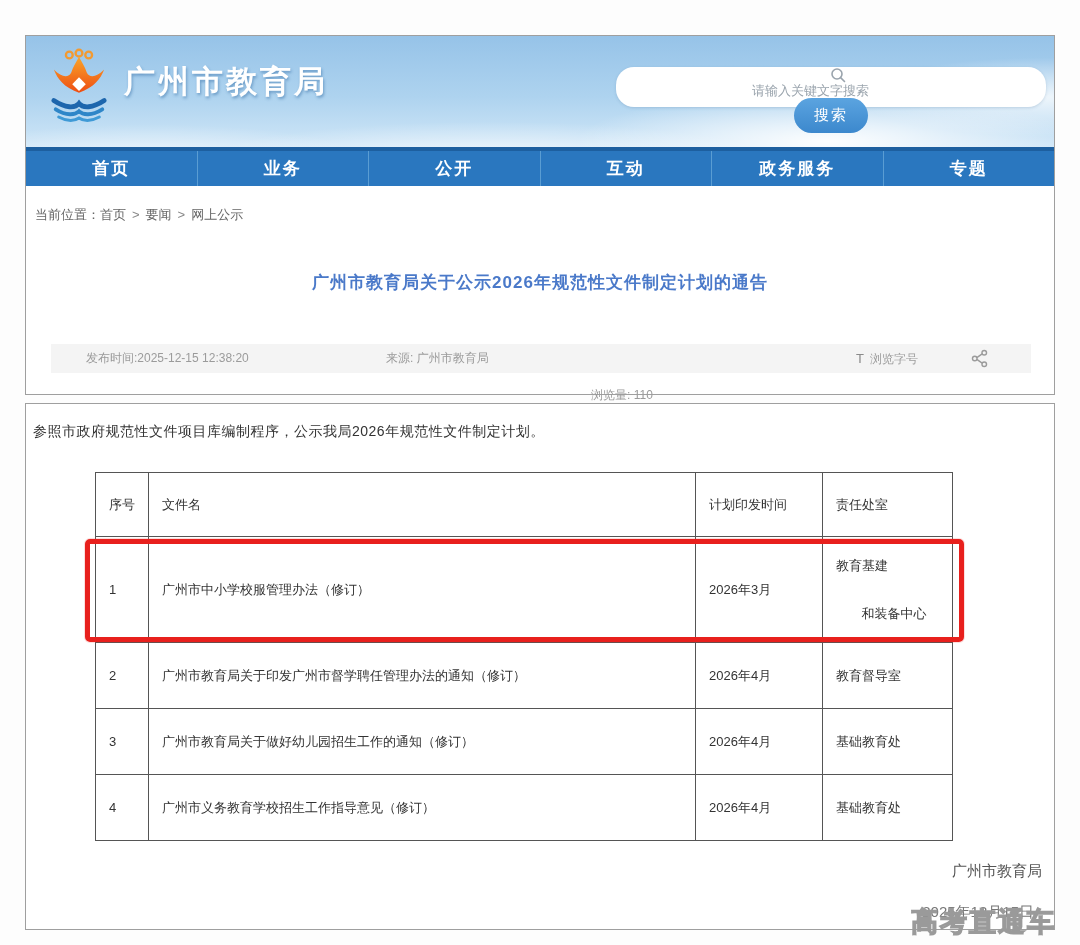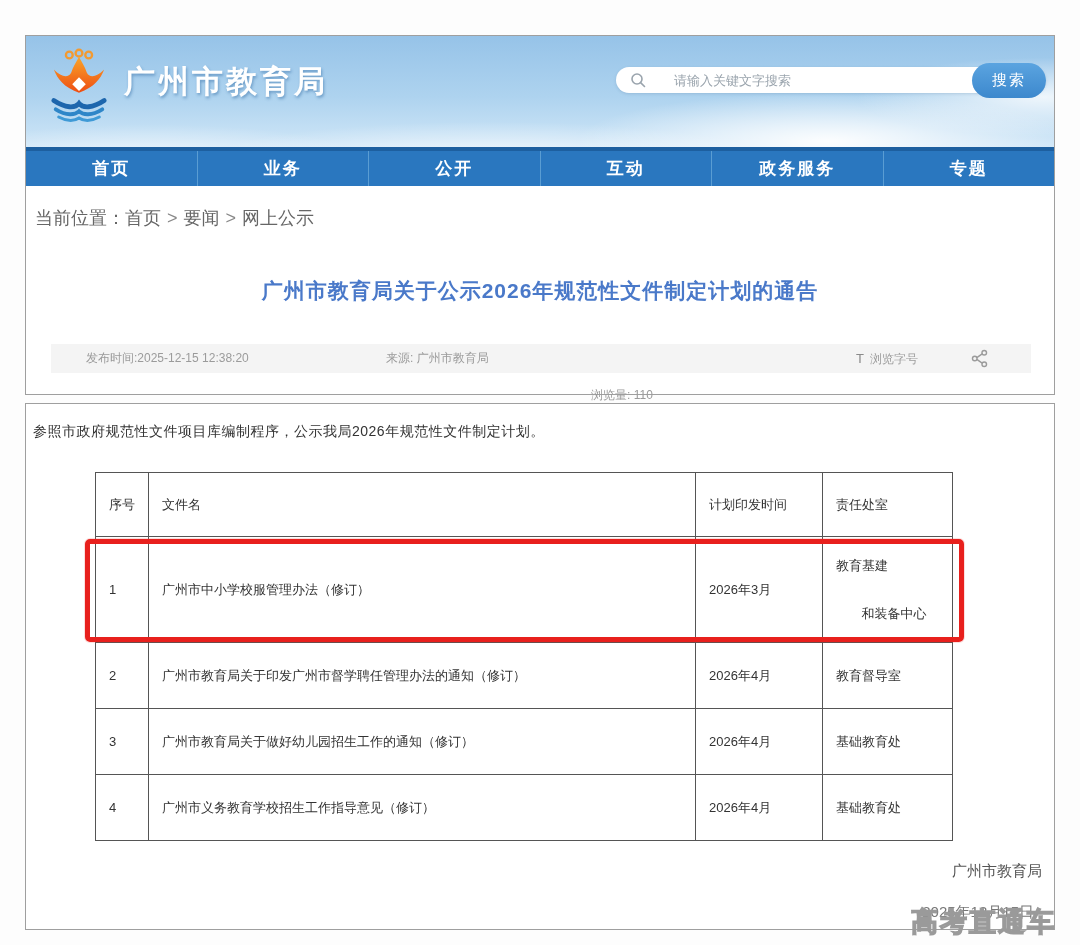--- a/index.html
+++ b/index.html
@@ -25,23 +25,24 @@
       radial-gradient(ellipse 300px 45px at 12% 108%, rgba(255,255,255,.55), rgba(255,255,255,0) 70%),
       linear-gradient(180deg,#96c3e8 0%,#aed3ef 55%,#cfe6f7 100%);
   }
   .brand { position:absolute; left:22px; top:12px; display:flex; align-items:center; }
   .logo { width:62px; height:80px; }
   .site-name {
     margin-left:14px; font-size:31px; font-weight:bold; color:#fff;
     letter-spacing:3px; text-shadow:1px 2px 3px rgba(30,90,150,.45); margin-top:-12px;
   }
   .search-wrap {
-    position:absolute; left:590px; top:31px; width:430px; height:26px;
+    position:absolute; left:590px; top:31px; width:430px; height:40px;
     background:#fff; border-radius:18px; display:flex; align-items:center;
     box-shadow:0 1px 3px rgba(80,120,160,.25);
+    flex-direction:column;
   }
   .search-icon { margin-left:14px; flex:none; }
   .search-input {
     flex:1; border:none; outline:none; background:transparent;
     font-size:13px; color:#555; padding:0 10px 0 28px;
     font-family:"Liberation Sans","DejaVu Sans",sans-serif;
   }
   .search-input::placeholder { color:#9aa4ad; }
   .search-btn {
     flex:none; width:74px; height:35px; border:none; cursor:pointer;
@@ -56,25 +57,25 @@
     border-top:4px solid #1d5f9f;
   }
   .nav-item {
     flex:1; display:flex; align-items:center; justify-content:center;
     color:#fff; font-size:17px; font-weight:bold; letter-spacing:2px;
     cursor:pointer; border-left:1px solid #5a9dd3;
   }
   .nav-item:first-child { border-left:none; }
 
   
-  .breadcrumb { padding:20px 0 0 9px; font-size:18px; color:#666; }
+  .breadcrumb { padding:20px 0 0 9px; font-size:13px; color:#666; }
   .breadcrumb .crumb { color:#666; cursor:pointer; }
   .breadcrumb .sep { margin:0 6px; color:#888; }
   .article-title {
-    text-align:center; margin-top:47px; font-size:21px; font-weight:bold;
+    text-align:center; margin-top:47px; font-size:17px; font-weight:bold;
     color:#4a79c9; letter-spacing:1px;
   }
   .meta-bar {
     position:absolute; left:25px; top:308px; width:980px; height:29px;
     background:#f4f4f4; font-size:12px; color:#9b9b9b;
   }
   .meta-item { position:absolute; top:0; line-height:29px; white-space:nowrap; }
   .meta-publish { left:35px; }
   .meta-source  { left:335px; }
   .meta-views   { left:540px;margin-top:37px; }

